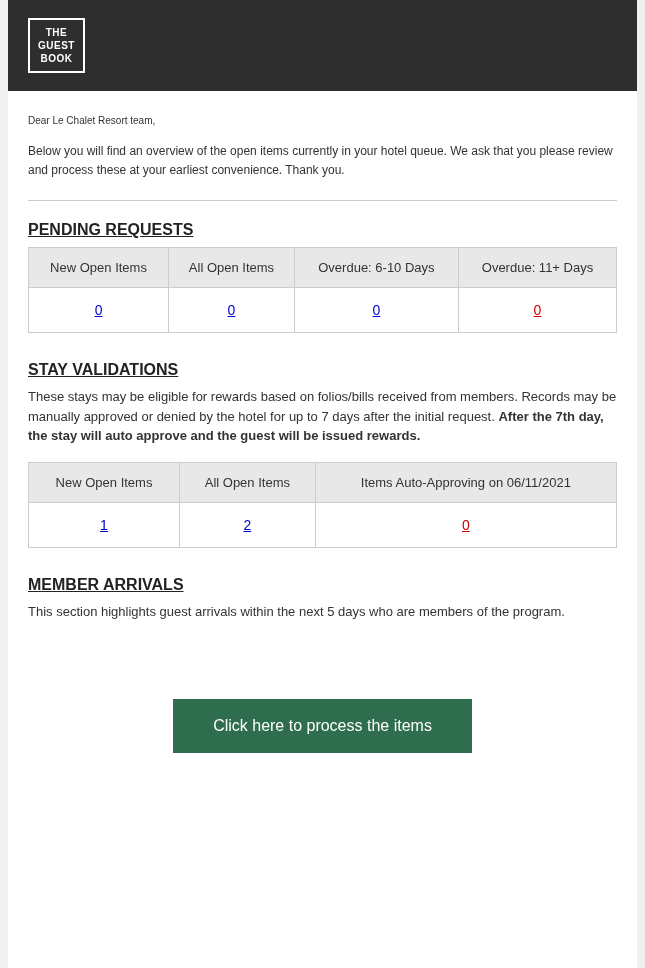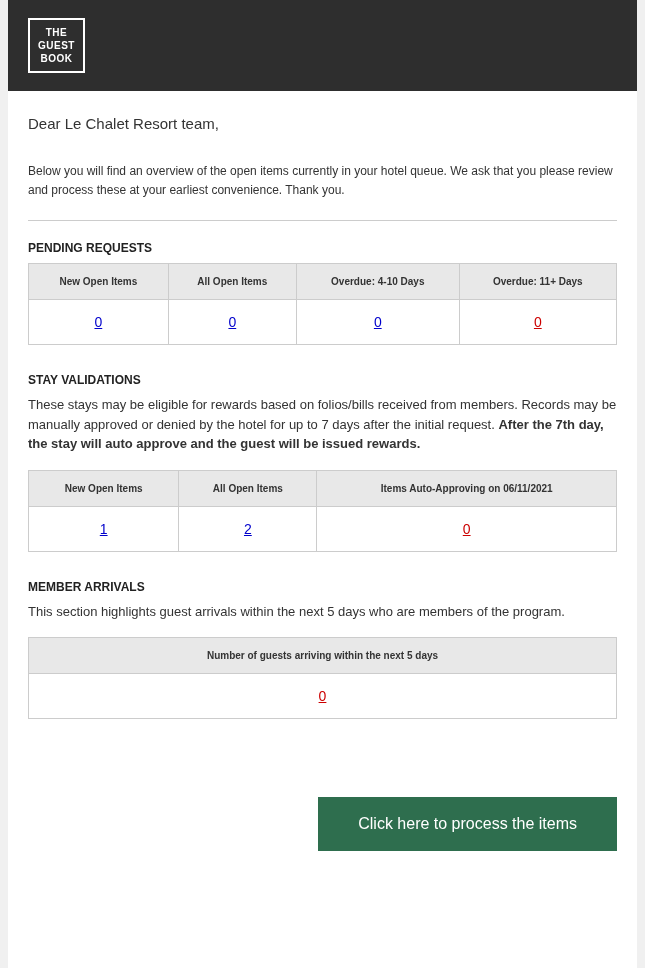--- a/index.html
+++ b/index.html
@@ -41,23 +41,23 @@
       letter-spacing: 0.5px;
       text-align: center;
     }
 
     
     .email-body {
       padding: 24px 20px 30px 20px;
     }
 
     .greeting {
-      font-size: 15px;
-      color: #333;
-      margin-bottom: 30px;
+      font-size: 10px;
+      color: #333;
+      margin-bottom: 16px;
     }
 
     .intro-text {
       font-size: 12px;
       color: #333;
       line-height: 1.6;
       margin-bottom: 20px;
     }
 
     .divider {
@@ -65,25 +65,26 @@
       border-top: 1px solid #cccccc;
       margin-bottom: 20px;
     }
 
     
     .section {
       margin-bottom: 28px;
     }
 
     .section-title {
-      font-size: 12px;
+      font-size: 16px;
       font-weight: bold;
       color: #222;
       text-transform: uppercase;
       margin-bottom: 8px;
+      text-decoration: underline;
     }
 
     .section-description {
       font-size: 13px;
       color: #333;
       line-height: 1.5;
       margin-bottom: 16px;
     }
 
     .section-description strong {
@@ -92,22 +93,22 @@
 
     
     .data-table {
       width: 100%;
       border-collapse: collapse;
       border: 1px solid #cccccc;
     }
 
     .data-table th {
       background: #e8e8e8;
-      font-size: 10px;
-      font-weight: bold;
+      font-size: 13px;
+      font-weight: normal;
       color: #333;
       text-align: center;
       padding: 12px 8px;
       border: 1px solid #cccccc;
     }
 
     .data-table td {
       text-align: center;
       padding: 14px 8px;
       font-size: 14px;
@@ -123,21 +124,21 @@
     .link-value-red {
       color: #cc0000;
       text-decoration: underline;
       cursor: pointer;
     }
 
     
     .cta-area {
       padding: 20px 20px 30px 20px;
       display: flex;
-      justify-content: flex-end;
+      justify-content: center;
     }
 
     .cta-button {
       background: #2e6e4e;
       color: #ffffff;
       font-size: 16px;
       font-weight: normal;
       padding: 18px 40px;
       border: none;
       cursor: pointer;
@@ -168,21 +169,21 @@
     <hr class="divider">
 
     <div class="section">
       <div class="section-title">PENDING REQUESTS</div>
 
       <table class="data-table">
         <thead>
           <tr>
             <th>New Open Items</th>
             <th>All Open Items</th>
-            <th>Overdue: 4-10 Days</th>
+            <th>Overdue: 6-10 Days</th>
             <th>Overdue: 11+ Days</th>
           </tr>
         </thead>
         <tbody>
           <tr>
             <td><span class="link-value">0</span></td>
             <td><span class="link-value">0</span></td>
             <td><span class="link-value">0</span></td>
             <td><span class="link-value-red">0</span></td>
           </tr>
@@ -211,32 +212,20 @@
             <td><span class="link-value-red">0</span></td>
           </tr>
         </tbody>
       </table>
     </div>
 
     <div class="section">
       <div class="section-title">MEMBER ARRIVALS</div>
       <p class="section-description">This section highlights guest arrivals within the next 5 days who are members of the program.</p>
 
-      <table class="data-table">
-        <thead>
-          <tr>
-            <th>Number of guests arriving within the next 5 days</th>
-          </tr>
-        </thead>
-        <tbody>
-          <tr>
-            <td><span class="link-value-red">0</span></td>
-          </tr>
-        </tbody>
-      </table>
     </div>
 
   </div>
 
   <div class="cta-area">
     <button class="cta-button">Click here to process the items</button>
   </div>
 
 </div>
 

